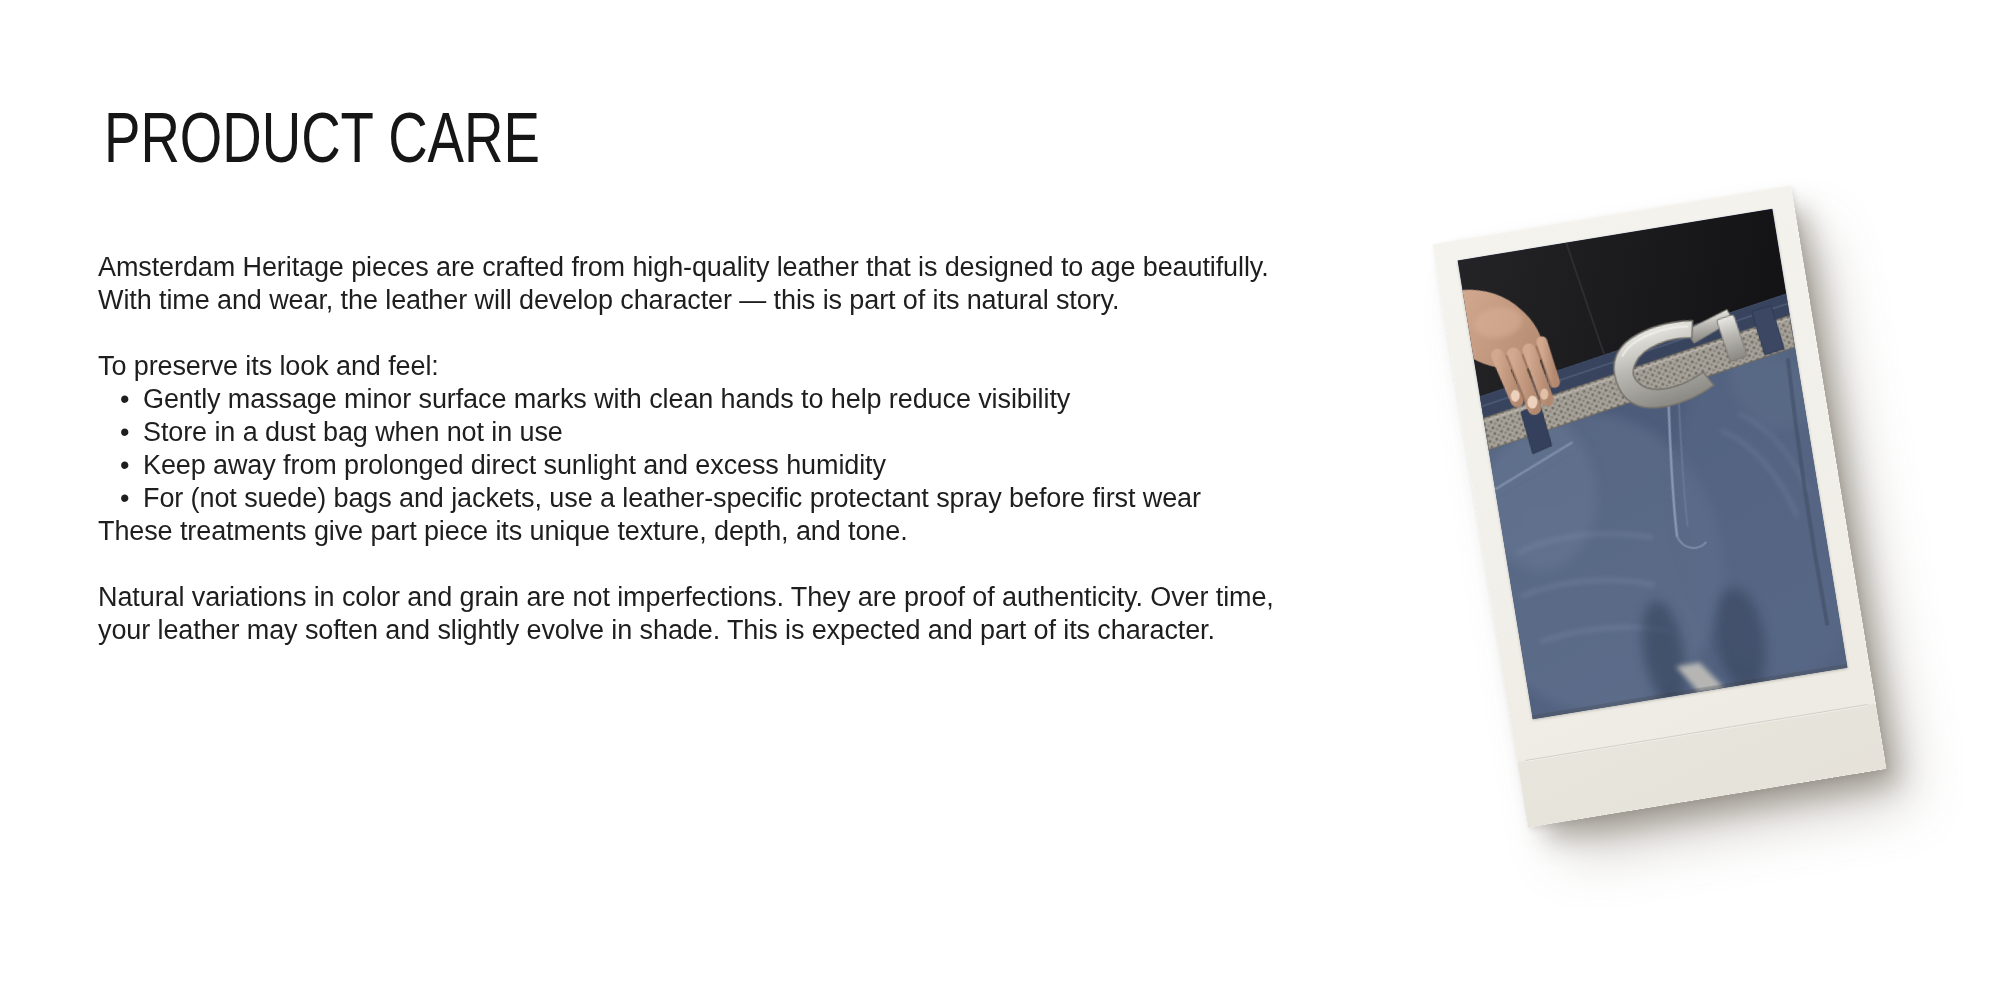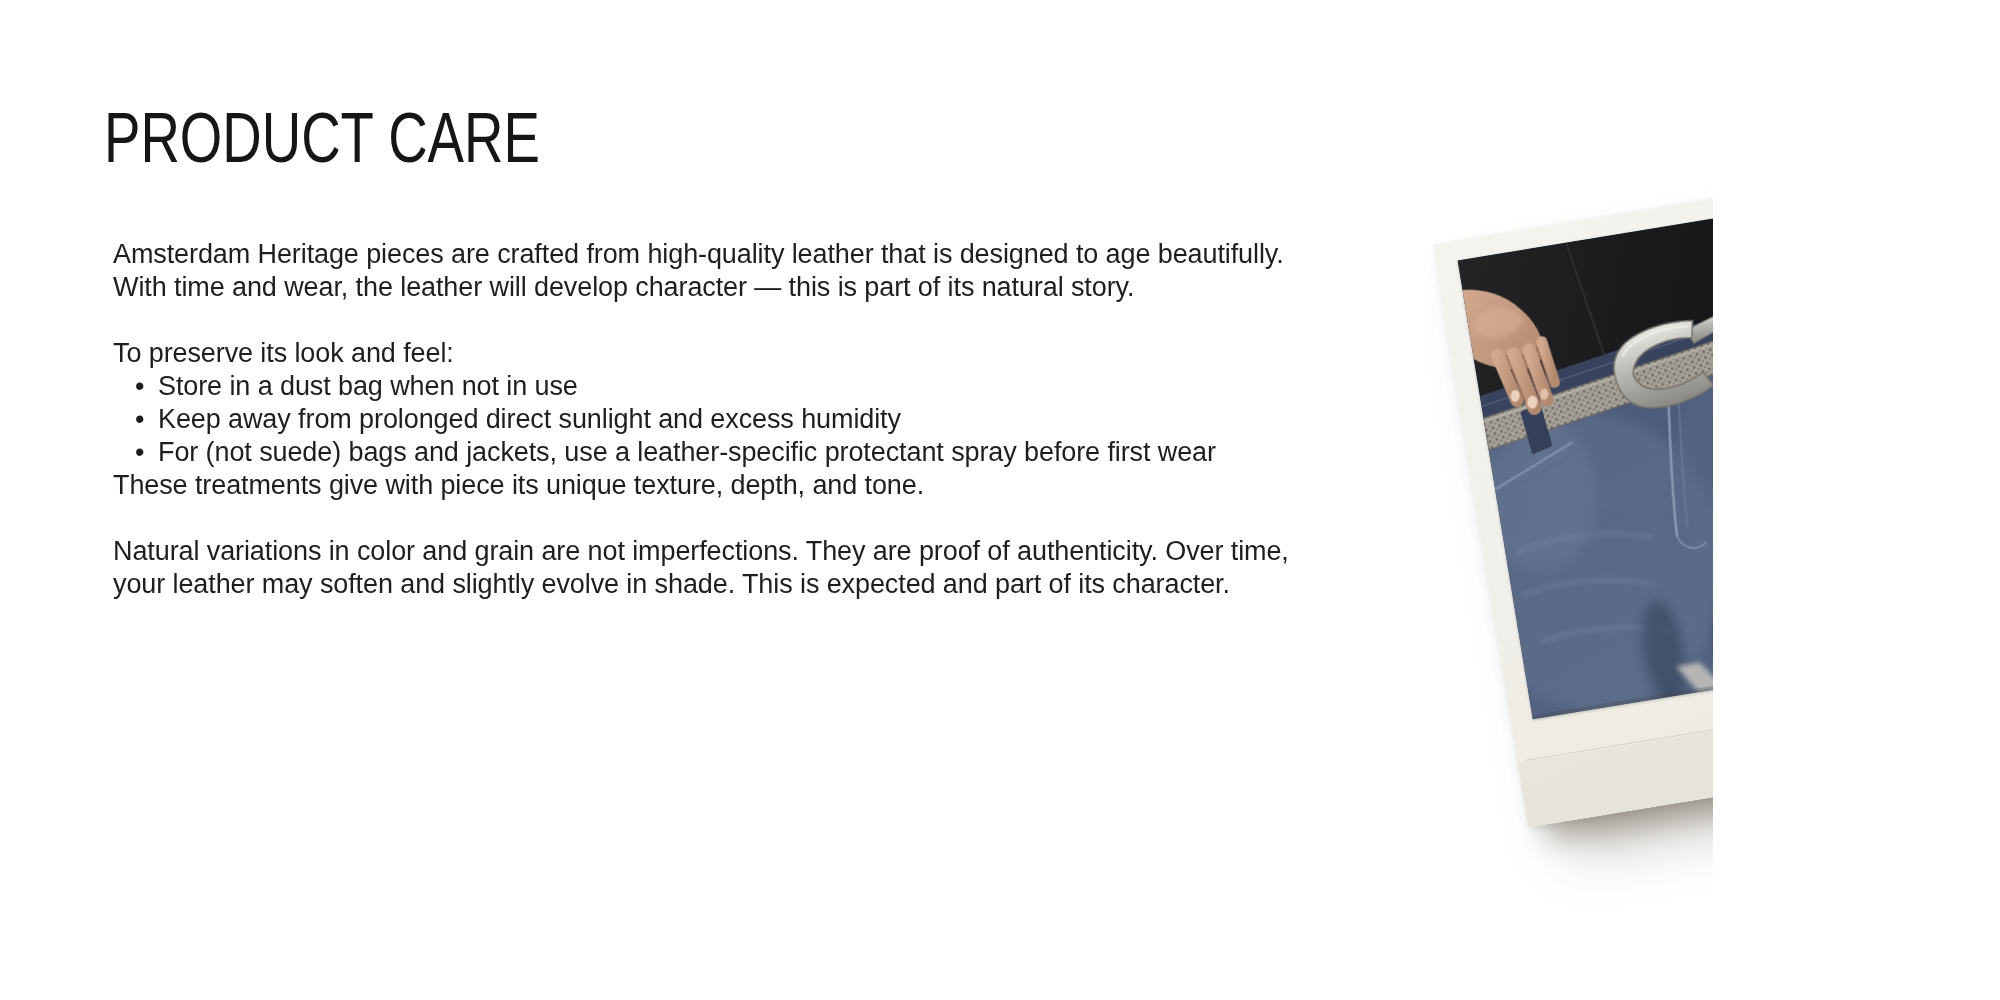--- a/index.html
+++ b/index.html
@@ -1,31 +1,31 @@
 <!DOCTYPE html>
 <html><head>
 <meta charset="utf-8">
 <style>
   html,body { margin:0; padding:0; background:#ffffff; }
   .canvas {
-    position:relative; width:1713px; height:1000px;
+    position:relative; width:2000px; height:1000px;
     background:#ffffff; overflow:hidden;
     font-family:"Liberation Sans", sans-serif;
     color:#1e1e1e;
   }
   
   .title {
     position:absolute; left:104px; top:103px; margin:0;
     font-size:70px; font-weight:400; line-height:1;
     letter-spacing:0px; color:#161616;
     transform:scaleX(0.78); transform-origin:left top;
     white-space:nowrap;
   }
   
-  .copy { position:absolute; left:98px; top:238px;margin-left:15px; }
+  .copy { position:absolute; left:98px; top:251px; }
   .line {
     font-size:27px; line-height:33px; white-space:nowrap;
     letter-spacing:-0.1px;
   }
   .gap { margin-top:33px; }
   .bullet { padding-left:22px; }
   .bullet .dot { display:inline-block; width:23px; }
   
   .polaroid {
     position:absolute; left:1478px; top:211px;
@@ -60,28 +60,29 @@
 <div class="canvas">
 
   <h1 class="title">PRODUCT CARE</h1>
 
   <div class="copy">
     <div class="line">Amsterdam Heritage pieces are crafted from high-quality leather that is designed to age beautifully.</div>
     <div class="line">With time and wear, the leather will develop character — this is part of its natural story.</div>
 
     <div class="line gap">To preserve its look and feel:</div>
 
+    <div class="line bullet"><span class="dot">•</span><span>Gently massage minor surface marks with clean hands to help reduce visibility</span></div>
     <div class="line bullet"><span class="dot">•</span><span>Store in a dust bag when not in use</span></div>
     <div class="line bullet"><span class="dot">•</span><span>Keep away from prolonged direct sunlight and excess humidity</span></div>
     <div class="line bullet"><span class="dot">•</span><span>For (not suede) bags and jackets, use a leather-specific protectant spray before first wear</span></div>
 
 
 
 
-    <div class="line">These treatments give with piece its unique texture, depth, and tone.</div>
+    <div class="line">These treatments give part piece its unique texture, depth, and tone.</div>
 
     <div class="line gap">Natural variations in color and grain are not imperfections. They are proof of authenticity. Over time,</div>
     <div class="line">your leather may soften and slightly evolve in shade. This is expected and part of its character.</div>
   </div>
 
   <div class="polaroid">
     <div class="photo">
       <svg viewBox="0 0 319 465" preserveAspectRatio="none">
         <defs>
           <linearGradient id="dnm" x1="0" y1="0" x2="0.25" y2="1">

